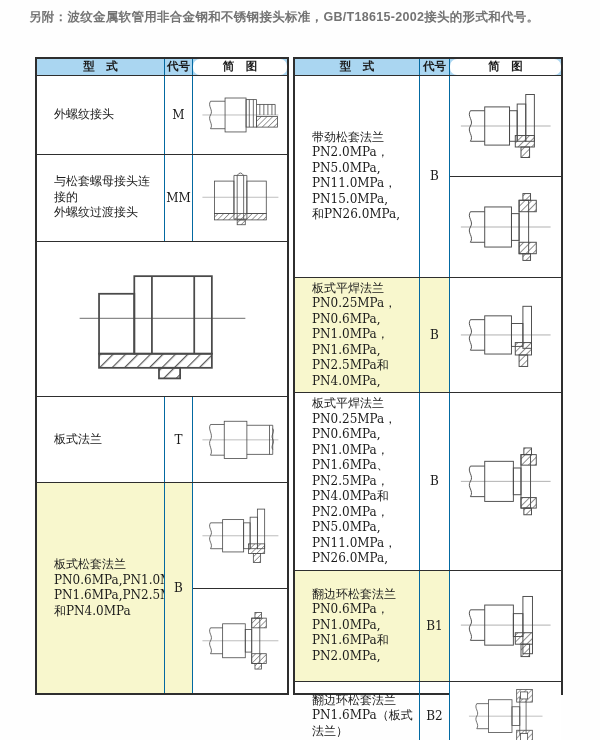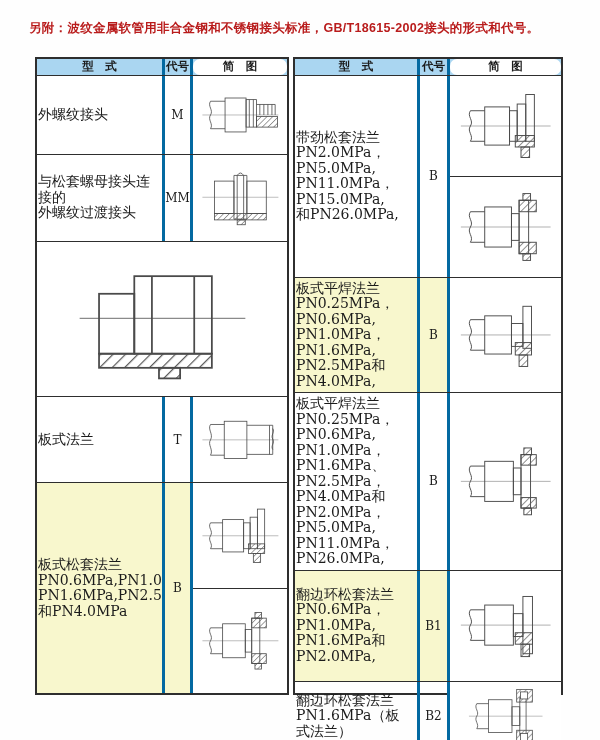--- a/index.html
+++ b/index.html
@@ -1,29 +1,29 @@
 <!DOCTYPE html>
 <html><head>
 <meta charset="utf-8">
 <style>
   html,body{margin:0;padding:0;background:#ffffff;}
   .page{position:relative;width:600px;height:740px;background:#fefefe;overflow:hidden;
         font-family:"DejaVu Serif","Liberation Serif",serif;color:#1b1b1b;}
-  .title{position:absolute;left:29px;top:20px;width:560px;
+  .title{position:absolute;left:29px;top:9px;width:560px;
          font-family:"Liberation Sans","DejaVu Sans",sans-serif;
-         font-weight:bold;font-size:12.5px;letter-spacing:0.3px;color:#b91c1c;}
+         font-weight:bold;font-size:12.5px;letter-spacing:0.3px;color:#737373;}
   .tbl{position:absolute;top:57px;height:638px;border:2px solid #2e2e2e;
        box-sizing:border-box;display:flex;flex-direction:column;background:#fff;}
   .tbl-left{left:35px;width:254px;}
   .tbl-right{left:293px;width:270px;}
   .row{display:flex;box-sizing:border-box;border-bottom:1px solid #2e2e2e;flex:0 0 auto;}
   .row:last-child{border-bottom:none;flex:1 1 auto;}
-  .cell{box-sizing:border-box;border-right:3px solid #0369a1;display:flex;align-items:center;overflow:hidden;}
+  .cell{box-sizing:border-box;border-right:1px solid #0369a1;display:flex;align-items:center;overflow:hidden;}
   .cell:last-child{border-right:none;}
-  .c-type{padding:3px 6px 3px 1px;font-size:14px;line-height:15.5px;white-space:pre-line;}
+  .c-type{padding:3px 6px 3px 17px;font-size:12px;line-height:15.5px;white-space:pre-line;}
   .tbl-left .c-type{flex:0 0 128px;}
   .tbl-right .c-type{flex:0 0 125px;}
   .c-code{justify-content:center;font-size:12px;}
   .tbl-left .c-code{flex:0 0 28px;}
   .tbl-right .c-code{flex:0 0 30px;}
   .c-diag{flex:1 1 auto;background:#ffffff;flex-direction:column;align-items:stretch;padding:0;border-radius:7px;}
   .sub{flex:1 1 50%;display:flex;align-items:center;justify-content:center;}
   .sub:first-child{border-bottom:1px solid #2e2e2e;}
   .one{display:flex;align-items:center;justify-content:center;width:100%;height:100%;}
   .hl .c-type,.hl .c-code{background:#f8f7cd;}

